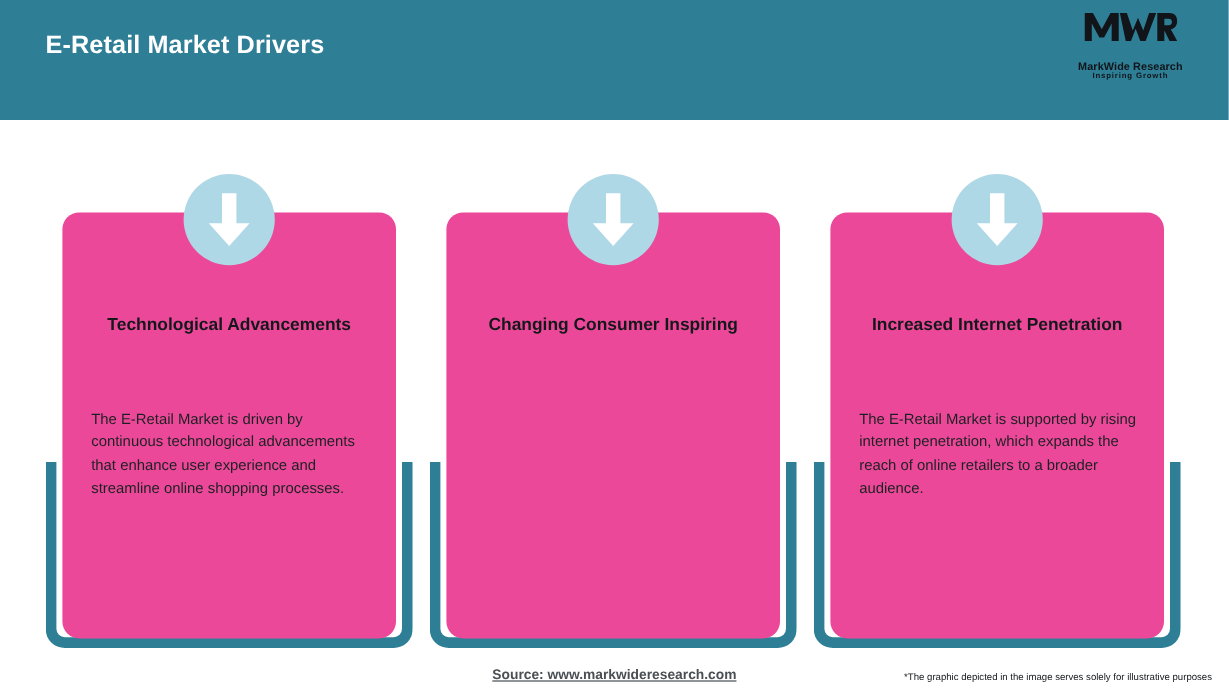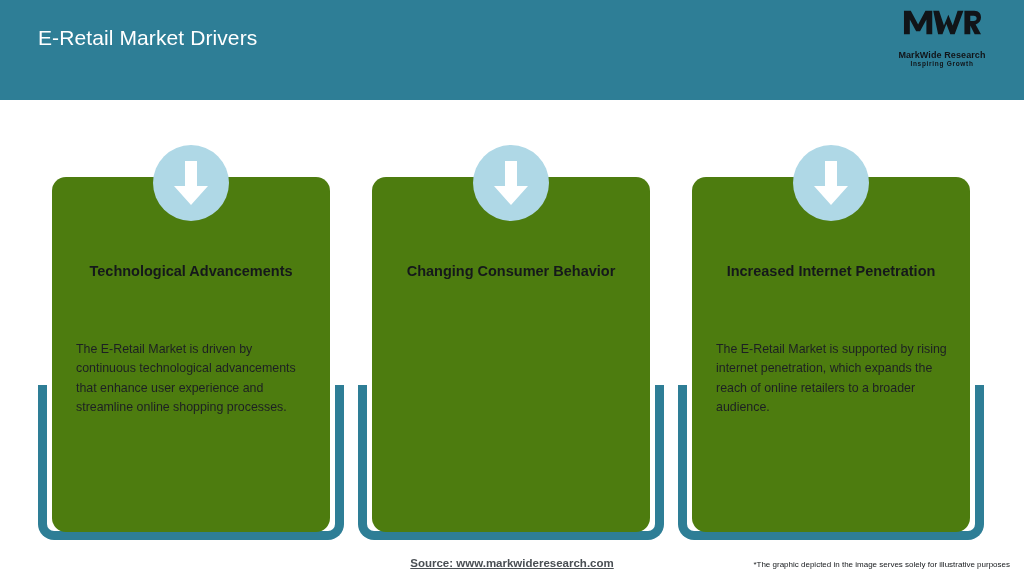--- a/index.html
+++ b/index.html
@@ -22,21 +22,21 @@
     top: 0;
     width: 1024px;
     height: 100px;
     background: #2E7E96;
   }
   #page-title {
     position: absolute;
     left: 38px;
     top: 26px;
     font-size: 21px;
-    font-weight: normal;
+    font-weight: bold;
     color: #FFFFFF;
     letter-spacing: 0.1px;
   }
 
   
   #logo {
     position: absolute;
     right: 24px;
     top: 8px;
     width: 116px;
@@ -85,21 +85,21 @@
     border-bottom: 9px solid #2E7E96;
     border-bottom-left-radius: 16px;
     border-bottom-right-radius: 16px;
   }
   .card {
     position: absolute;
     left: 14px;
     top: 32px;
     right: 14px;
     height: 355px;
-    background: #4d7c0f;
+    background: #ec4899;
     border-radius: 14px;
   }
   .badge {
     position: absolute;
     top: -32px;
     left: 50%;
     margin-left: -38px;
     width: 76px;
     height: 76px;
     border-radius: 50%;
@@ -183,21 +183,21 @@
 </div>
 
 <div class="card-group" style="left:358px; width:306px;">
   <div class="frame"></div>
   <div class="card">
     <div class="badge">
       <svg width="40" height="48" viewBox="0 0 40 48" xmlns="http://www.w3.org/2000/svg">
         <path d="M14 2 L26 2 L26 27 L37 27 L20 46 L3 27 L14 27 Z" fill="#FFFFFF"></path>
       </svg>
     </div>
-    <div class="card-title">Changing Consumer Behavior</div>
+    <div class="card-title">Changing Consumer Inspiring</div>
   </div>
 </div>
 
 <div class="card-group" style="left:678px; width:306px;">
   <div class="frame"></div>
   <div class="card">
     <div class="badge">
       <svg width="40" height="48" viewBox="0 0 40 48" xmlns="http://www.w3.org/2000/svg">
         <path d="M14 2 L26 2 L26 27 L37 27 L20 46 L3 27 L14 27 Z" fill="#FFFFFF"></path>
       </svg>

